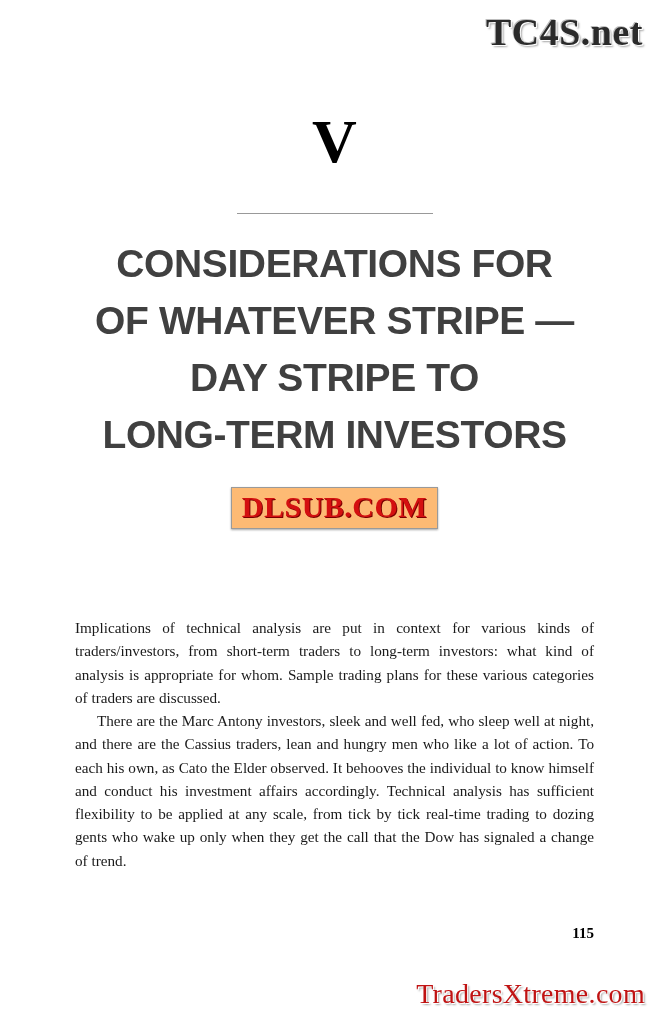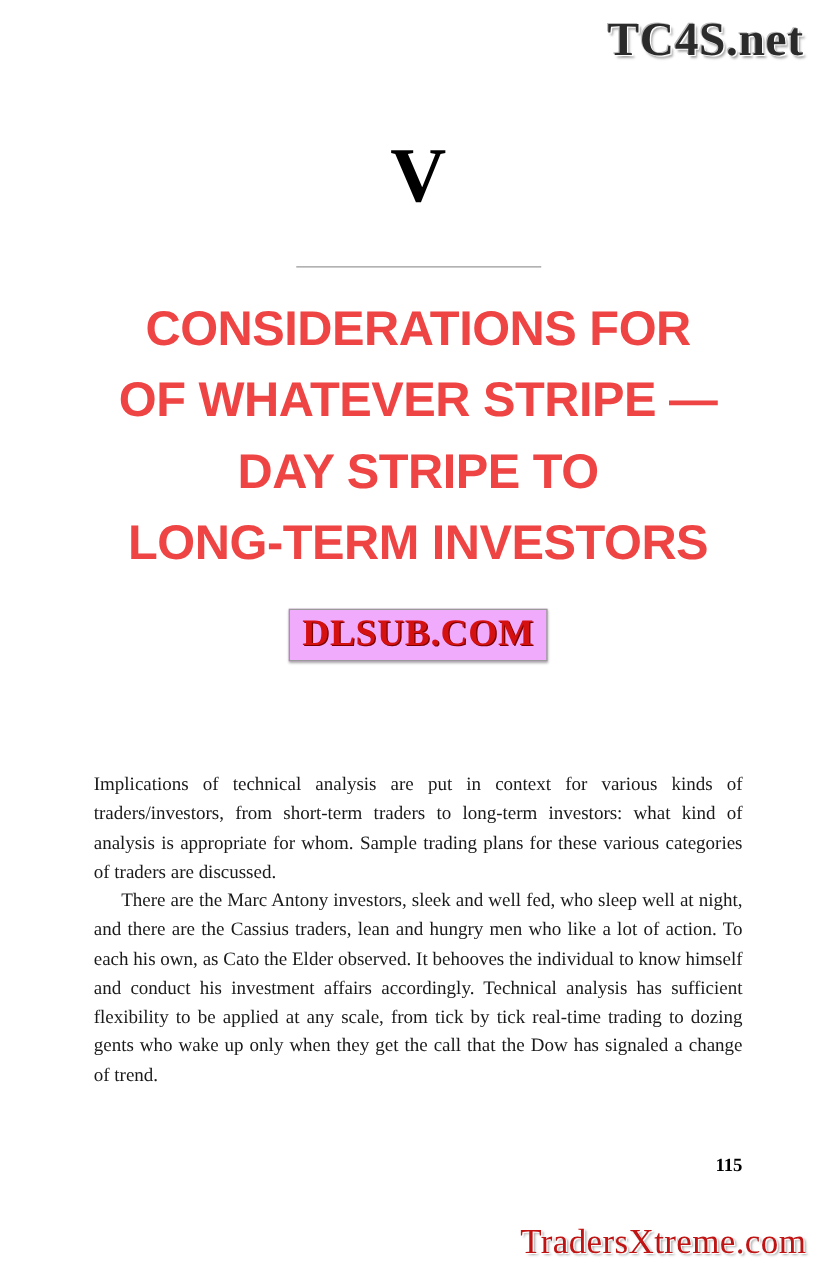--- a/index.html
+++ b/index.html
@@ -66,21 +66,21 @@
     position: absolute;
     top: 236px;
     left: 60px;
     width: 549px;
     text-align: center;
     font-family: "Liberation Sans", sans-serif;
     font-weight: bold;
     font-size: 39px;
     line-height: 1.46;
     letter-spacing: -0.4px;
-    color: #ef4444;
+    color: #404040;
   }
   .chapter-title .line {
     display: block;
     white-space: nowrap;
   }
 
   
   .abstract {
     position: absolute;
     top: 616px;
@@ -117,21 +117,21 @@
     position: absolute;
     top: 487px;
     left: 0;
     width: 669px;
     text-align: center;
     pointer-events: none;
   }
   .wm-center .chip {
     display: inline-block;
     padding: 2px 10px 4px 10px;
-    background: #f0abfc;
+    background: #fdba74;
     border: 1px solid #9a9a9a;
     box-shadow: 0 1px 2px rgba(0,0,0,0.35);
     font-family: "Liberation Serif", serif;
     font-weight: bold;
     font-size: 30px;
     letter-spacing: 0.5px;
     color: #d41010;
     text-shadow: 1px 1px 0 #7a0000;
   }
 

